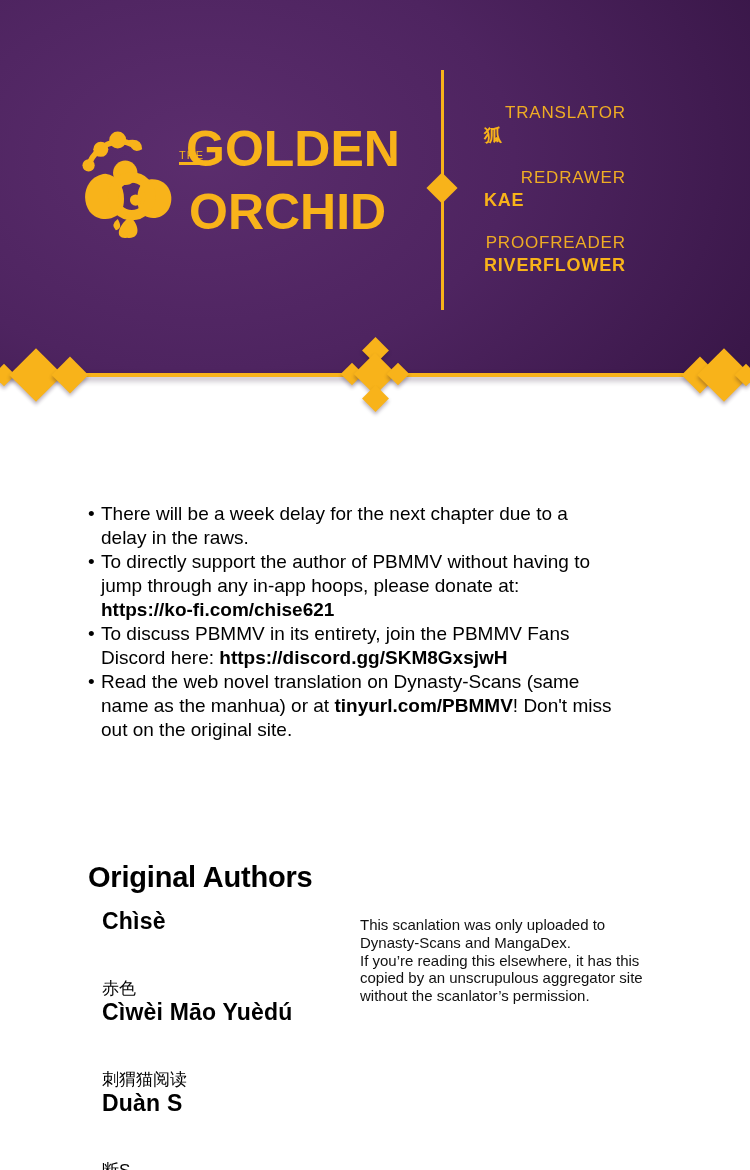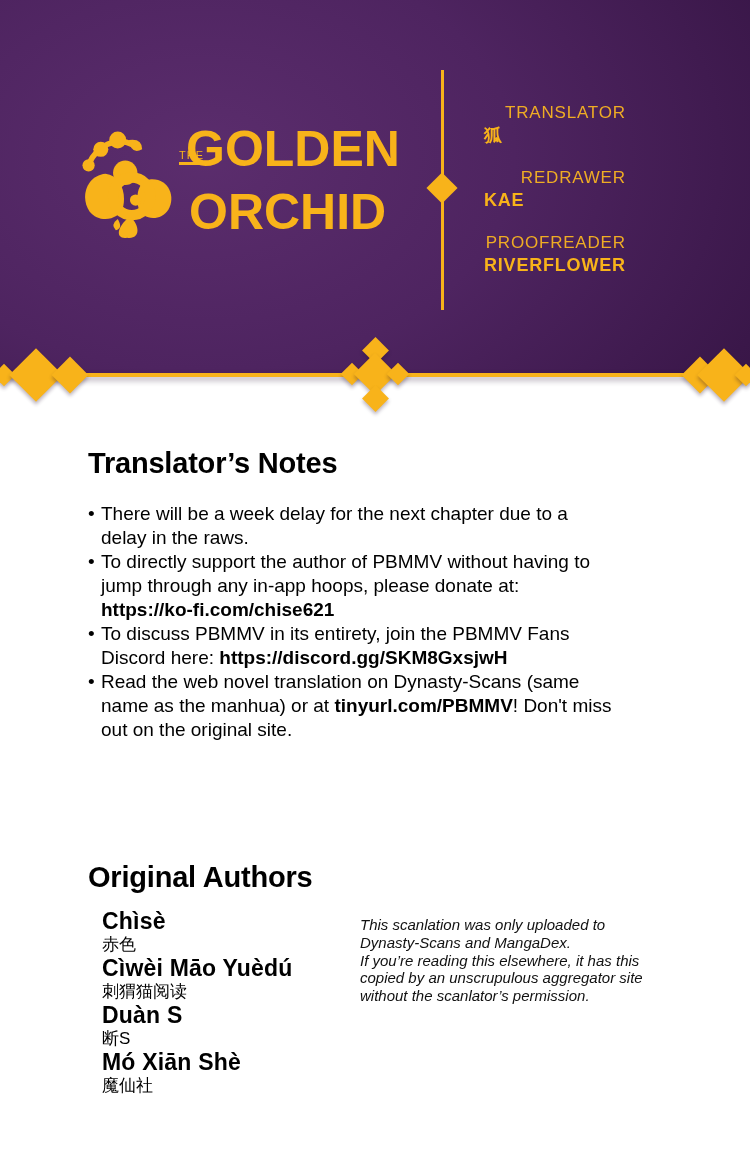--- a/index.html
+++ b/index.html
@@ -49,25 +49,25 @@
 
   .bullets { position:absolute; left:88px; top:502px; width:600px; color:#000; font-size:19px; line-height:24px; }
   .bullet { position:relative; padding-left:13px; }
   .bline { white-space:nowrap; }
   .bline.first::before { content:"\2022"; position:absolute; left:0px; }
   .b { font-weight:700; }
 
   
   .authors-list { position:absolute; left:102px; top:908px; color:#000; }
   .author-latin { font-size:23px; font-weight:700; line-height:26px; letter-spacing:0.2px; }
-  .author-cjk { font-size:17px; font-weight:400; line-height:21px; }
+  .author-cjk { font-size:17px; font-weight:400; line-height:21px;margin-top:44px; }
 
   .disclaimer {
     position:absolute; left:360px; top:916px; width:320px;
-    color:#111; font-size:15px; font-style:italic; line-height:17.8px;
+    color:#111; font-size:15px; line-height:17.8px;
   }
 </style>
 </head>
 <body>
 
 <div class="page">
 
   <div class="header">
 
     <svg class="orchid-icon" viewBox="0 0 100 118" xmlns="http://www.w3.org/2000/svg">
@@ -128,21 +128,20 @@
   <div class="dm" style="left:344px; top:366px; width:16px; height:16px;"></div>
   <div class="dm" style="left:366px; top:341px; width:19px; height:19px;"></div>
   <div class="dm" style="left:360px; top:359px; width:30px; height:30px;"></div>
   <div class="dm" style="left:390px; top:366px; width:16px; height:16px;"></div>
   <div class="dm" style="left:366px; top:389px; width:19px; height:19px;"></div>
 
   <div class="dm" style="left:687px; top:362px; width:26px; height:26px;"></div>
   <div class="dm" style="left:705px; top:356px; width:38px; height:38px;"></div>
   <div class="dm" style="left:738px; top:367px; width:16px; height:16px;"></div>
 
-  <h1 class="notes-title">Translator’s Notes</h1>
   <div class="bullets" id="bullets">
       <div class="bullet">
         <div class="bline first"><span>There will be a week delay for the next chapter due to a</span></div>
         <div class="bline"><span>delay in the raws.</span></div>
       </div>
       <div class="bullet">
         <div class="bline first"><span>To directly support the author of PBMMV without having to</span></div>
         <div class="bline"><span>jump through any in-app hoops, please donate at:</span></div>
         <div class="bline"><span class="b">https://ko-fi.com/chise621</span></div>
       </div>

